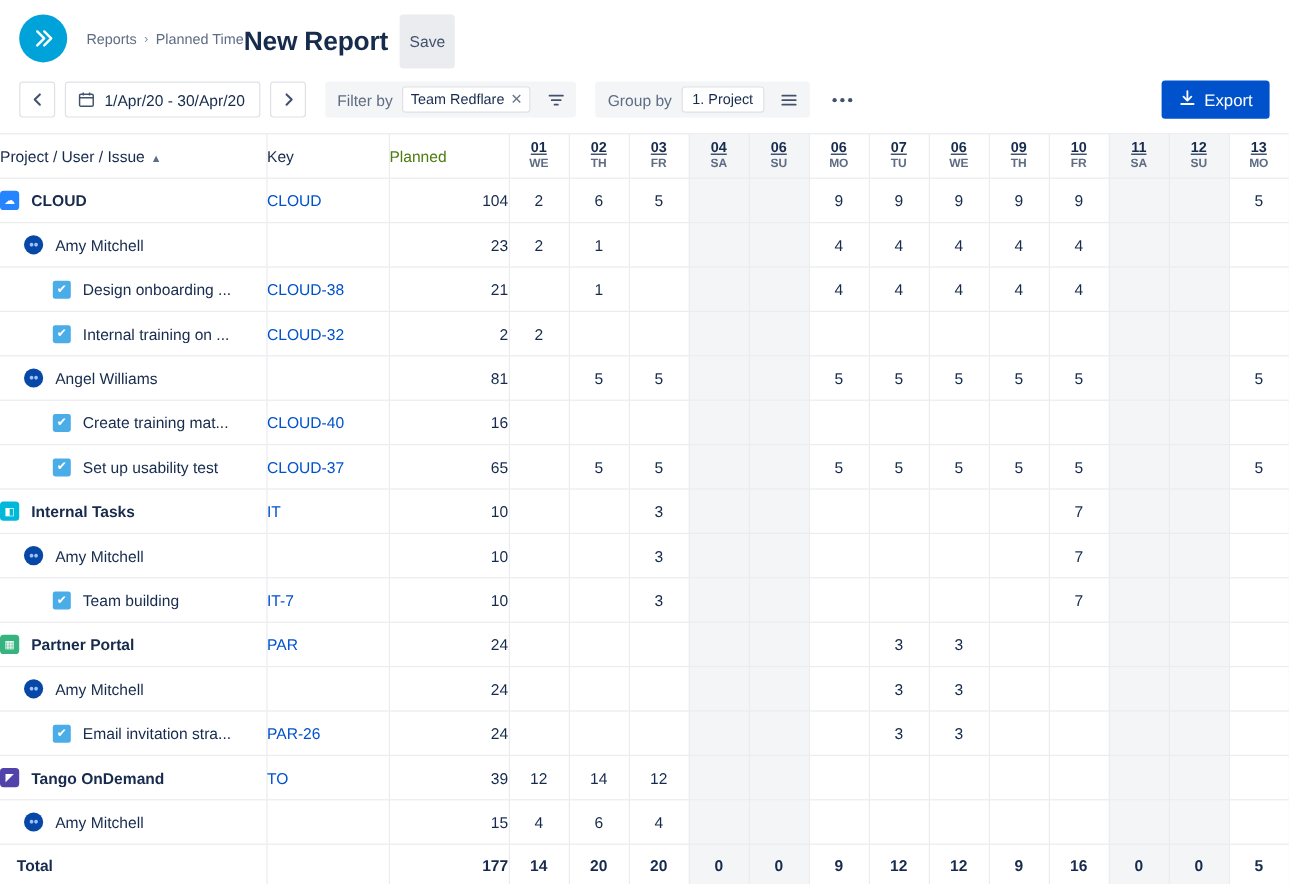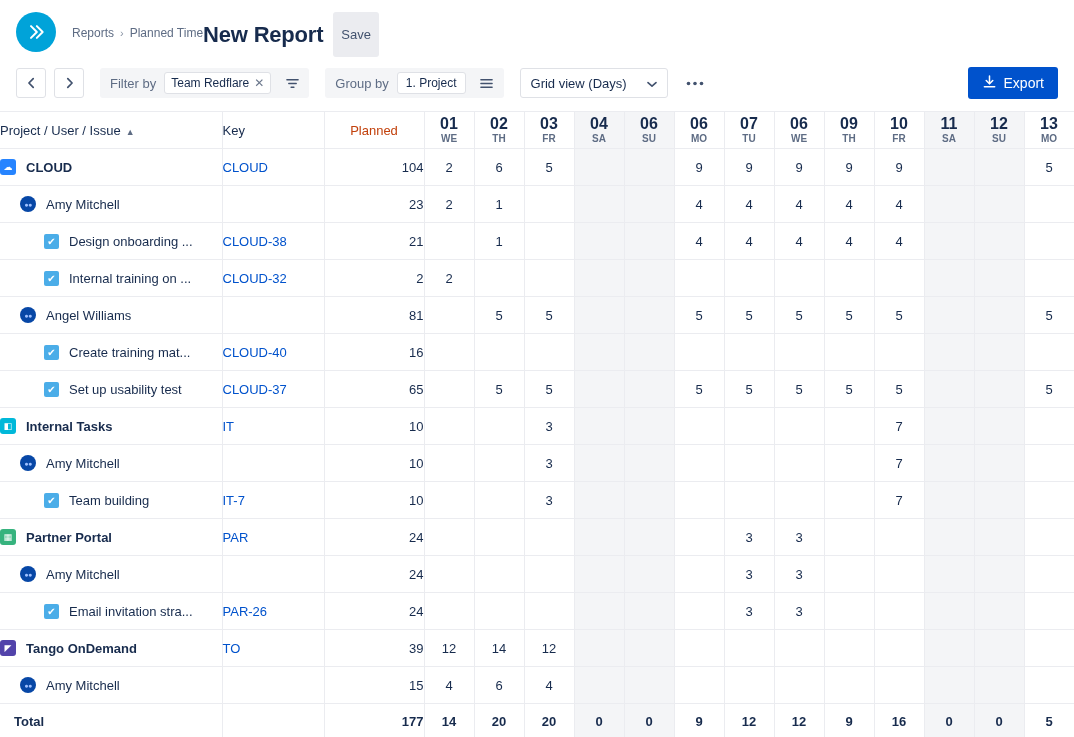--- a/index.html
+++ b/index.html
@@ -208,32 +208,32 @@
   }
   th.key-h {
     text-align: left;
     padding-left: 14px;
     font-size: 12px;
     color: #172b4d;
     font-weight: bold;
     border-right: none;
   }
   th.planned-h {
-    text-align: center;
+    text-align: left;
     padding-right: 14px;
     font-size: 12px;
-    color: #c2410c;
+    color: #4d7c0f;
     font-weight: bold;
   }
   th.day-h {
     text-align: center;
     line-height: 1.15;
     color: #5e6c84;
   }
-  th.day-h .dnum { display:block; font-size: 16px; color:#172b4d; font-weight: bold;}
+  th.day-h .dnum { display:block; font-size: 12px; color:#172b4d; font-weight: bold; text-decoration: underline;}
   th.day-h .dwd { display:block; font-size: 10px; color:#5e6c84; font-weight: bold;}
   th.day-h.weekend, td.weekend { background: #f4f5f7; }
 
   td.name-c {
     padding-left: 14px;
     border-right: none;
     white-space: nowrap;
     overflow: hidden;
   }
   td.key-c {
@@ -321,20 +321,31 @@
 </div>
 
 <div class="toolbar">
 
   <div class="arrow-btn">
     <svg width="9" height="12" viewBox="0 0 10 14" fill="none" stroke="#42526e" stroke-width="2" stroke-linecap="round" stroke-linejoin="round">
       <polyline points="7,2 2,7 7,12"></polyline>
     </svg>
   </div>
 
+  <div class="date-range">
+    <span class="cal-icon">
+      <svg width="14" height="14" viewBox="0 0 16 16" fill="none" stroke="#42526e" stroke-width="1.4">
+        <rect x="1.5" y="2.8" width="13" height="11.5" rx="1.2"></rect>
+        <line x1="1.5" y1="6.2" x2="14.5" y2="6.2"></line>
+        <line x1="5" y1="1.2" x2="5" y2="4"></line>
+        <line x1="11" y1="1.2" x2="11" y2="4"></line>
+      </svg>
+    </span>
+    <span>1/Apr/20 - 30/Apr/20</span>
+  </div>
 
   <div class="arrow-btn">
     <svg width="9" height="12" viewBox="0 0 10 14" fill="none" stroke="#42526e" stroke-width="2" stroke-linecap="round" stroke-linejoin="round">
       <polyline points="3,2 8,7 3,12"></polyline>
     </svg>
   </div>
 
   <div class="group-box">
     <span class="group-label">Filter by</span>
     <span class="chip">
@@ -355,28 +366,20 @@
     <span class="chip-plain">1. Project</span>
     <span class="icon-btn-sq">
       <svg width="15" height="15" viewBox="0 0 16 16" fill="none" stroke="#42526e" stroke-width="1.5" stroke-linecap="round">
         <line x1="2" y1="4" x2="14" y2="4"></line>
         <line x1="2" y1="8" x2="14" y2="8"></line>
         <line x1="2" y1="12" x2="14" y2="12"></line>
       </svg>
     </span>
   </div>
 
-  <div class="view-select">
-    <span>Grid view (Days)</span>
-    <span>
-      <svg width="10" height="7" viewBox="0 0 10 7" fill="none" stroke="#42526e" stroke-width="1.6" stroke-linecap="round" stroke-linejoin="round">
-        <polyline points="1,1.6 5,5.2 9,1.6"></polyline>
-      </svg>
-    </span>
-  </div>
 
   <div class="more-btn">
     <svg width="18" height="5" viewBox="0 0 18 5" fill="#42526e">
       <circle cx="2.5" cy="2.5" r="1.8"></circle>
       <circle cx="9" cy="2.5" r="1.8"></circle>
       <circle cx="15.5" cy="2.5" r="1.8"></circle>
     </svg>
   </div>
 
   <button class="export-btn">

